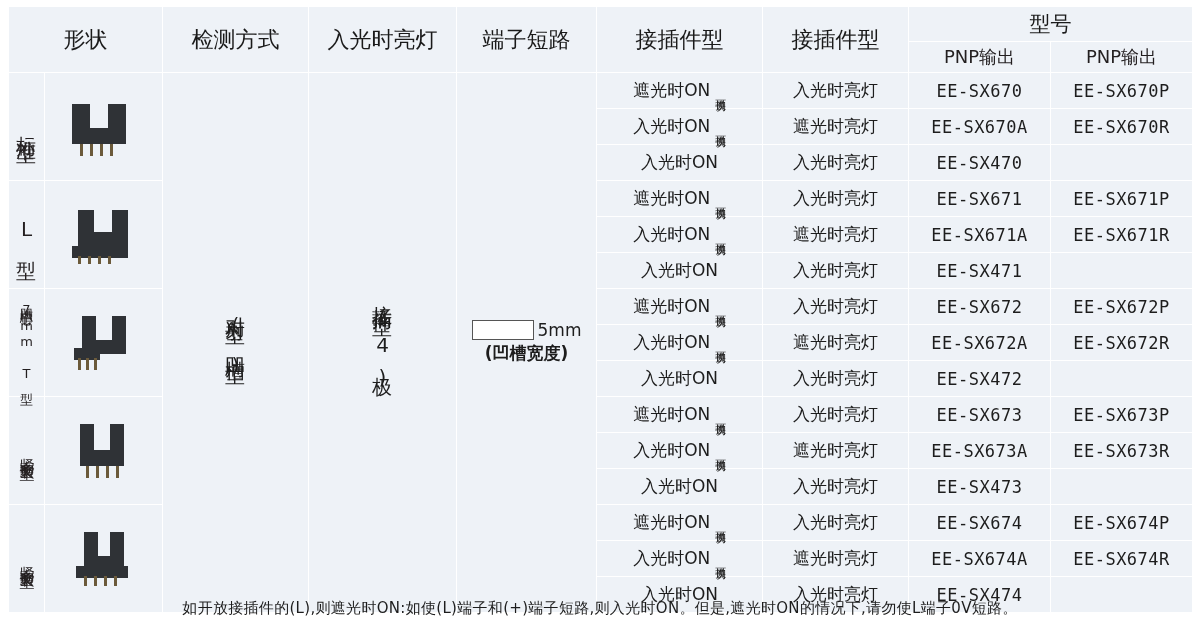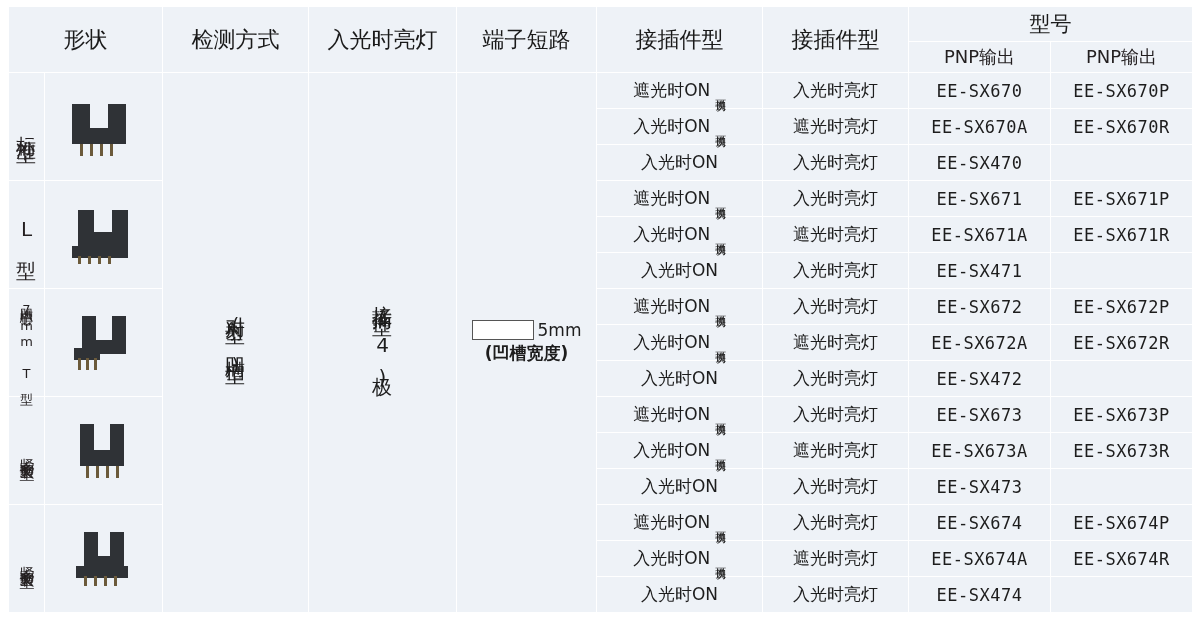--- a/index.html
+++ b/index.html
@@ -386,13 +386,14 @@
             <span class="mode-txt">入光时ON</span>
           </div>
         </td>
         <td class="cell">入光时亮灯</td>
         <td class="cell model">EE-SX474</td>
         <td class="cell model"></td>
       </tr>
     </tbody>
   </table>
 
+  <div class="footnote">如开放接插件的(L),则遮光时ON:如使(L)端子和(+)端子短路,则入光时ON。但是,遮光时ON的情况下,请勿使L端子0V短路。</div>
 </div>
 
 </body></html>

